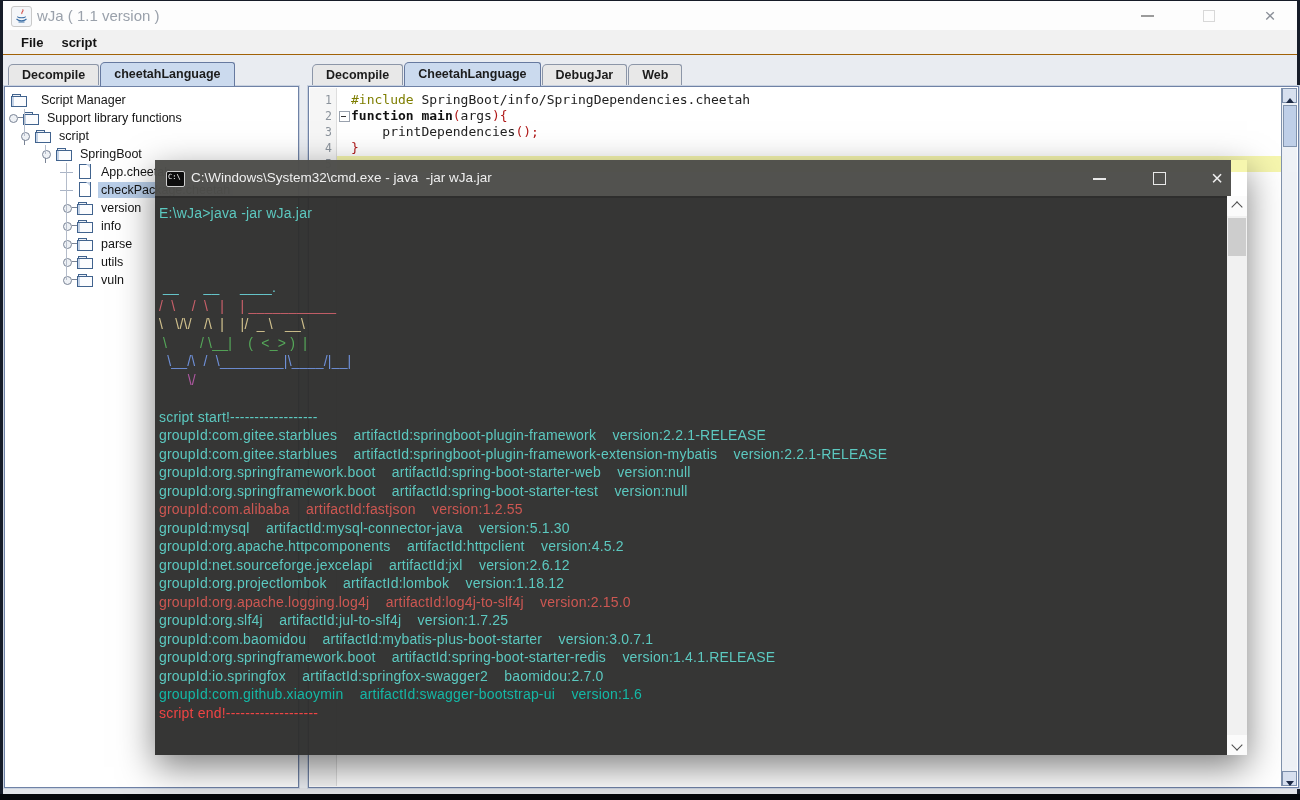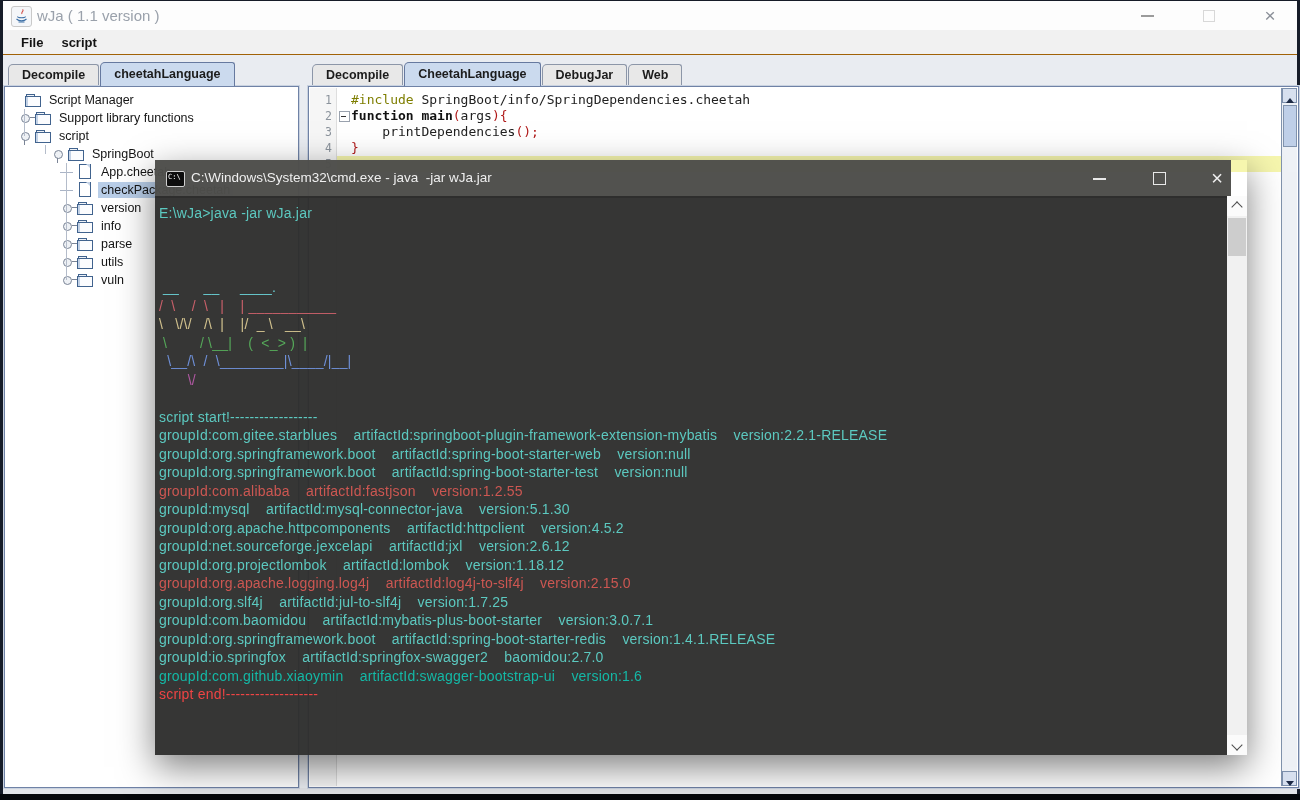--- a/index.html
+++ b/index.html
@@ -159,35 +159,35 @@
   </div>
 <div class="tab-strip" id="right-tab-strip">
     <div class="tab">Decompile</div>
     <div class="tab sel">CheetahLanguage</div>
     <div class="tab">DebugJar</div>
     <div class="tab">Web</div>
   </div>
 
 <div class="panel" id="left-panel">
   <div class="tree" id="tree">
-      <div class="tree-row" style="padding-left: 20px;">
+      <div class="tree-row" style="padding-left: 6px; gap: 6px;">
         <span class="ic folder"></span>
         <span class="tree-label">Script Manager</span>
       </div>
-      <div class="tree-row" style="padding-left: 12px;">
+      <div class="tree-row" style="">
         <span class="tg collapsed"></span>
         <span class="ic folder"></span>
         <span class="tree-label">Support library functions</span>
       </div>
       <div class="tree-row" style="padding-left: 12px;">
         <span class="tg expanded"></span>
         <span class="ic folder"></span>
         <span class="tree-label">script</span>
       </div>
-      <div class="tree-row" style="padding-left: 45px;">
+      <div class="tree-row" style="padding-left: 33px;">
         <span class="tg expanded"></span>
         <span class="ic folder"></span>
         <span class="tree-label">SpringBoot</span>
       </div>
       <div class="tree-row" style="padding-left: 54px;">
         <span class="conn"></span>
         <span class="ic file"></span>
         <span class="tree-label">App.cheetah</span>
       </div>
       <div class="tree-row selected" style="padding-left: 54px;">
@@ -279,20 +279,21 @@
         <div class="con-line" style="color: rgb(92, 201, 192);"></div>
         <div class="con-line" style="color: rgb(92, 201, 192);"></div>
         <div class="con-line" style="color: rgb(104, 205, 210);"> __      __     ____.</div>
         <div class="con-line" style="color: rgb(201, 96, 106);">/  \    /  \   |    | ___________</div>
         <div class="con-line" style="color: rgb(210, 194, 142);">\   \/\/   /\  |    |/  _ \   __\</div>
         <div class="con-line" style="color: rgb(85, 168, 89);"> \        / \__|    (  &lt;_&gt; )  |</div>
         <div class="con-line" style="color: rgb(111, 144, 216);">  \__/\  /  \________|\____/|__|</div>
         <div class="con-line" style="color: rgb(176, 88, 162);">       \/</div>
         <div class="con-line" style="color: rgb(92, 201, 192);"></div>
         <div class="con-line" style="color: rgb(92, 201, 192);">script start!------------------</div>
+        <div class="con-line" style="color: rgb(92, 201, 192);">groupId:com.gitee.starblues    artifactId:springboot-plugin-framework    version:2.2.1-RELEASE</div>
         <div class="con-line" style="color: rgb(92, 201, 192);">groupId:com.gitee.starblues    artifactId:springboot-plugin-framework-extension-mybatis    version:2.2.1-RELEASE</div>
         <div class="con-line" style="color: rgb(92, 201, 192);">groupId:org.springframework.boot    artifactId:spring-boot-starter-web    version:null</div>
         <div class="con-line" style="color: rgb(92, 201, 192);">groupId:org.springframework.boot    artifactId:spring-boot-starter-test    version:null</div>
         <div class="con-line" style="color: rgb(205, 87, 82);">groupId:com.alibaba    artifactId:fastjson    version:1.2.55</div>
         <div class="con-line" style="color: rgb(92, 201, 192);">groupId:mysql    artifactId:mysql-connector-java    version:5.1.30</div>
         <div class="con-line" style="color: rgb(92, 201, 192);">groupId:org.apache.httpcomponents    artifactId:httpclient    version:4.5.2</div>
         <div class="con-line" style="color: rgb(92, 201, 192);">groupId:net.sourceforge.jexcelapi    artifactId:jxl    version:2.6.12</div>
         <div class="con-line" style="color: rgb(92, 201, 192);">groupId:org.projectlombok    artifactId:lombok    version:1.18.12</div>
         <div class="con-line" style="color: rgb(205, 87, 82);">groupId:org.apache.logging.log4j    artifactId:log4j-to-slf4j    version:2.15.0</div>
         <div class="con-line" style="color: rgb(92, 201, 192);">groupId:org.slf4j    artifactId:jul-to-slf4j    version:1.7.25</div>

